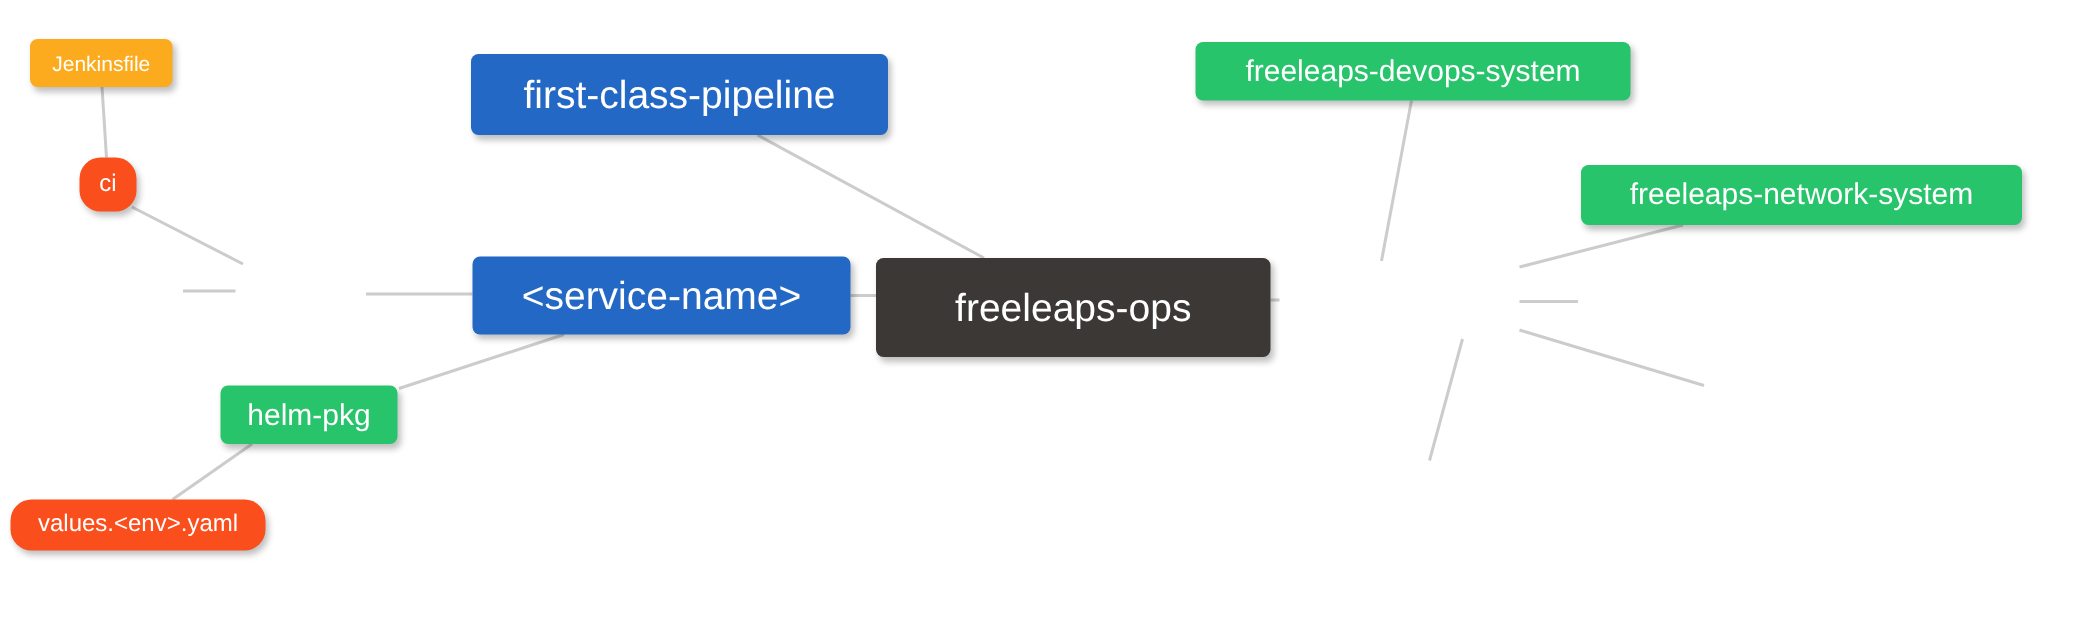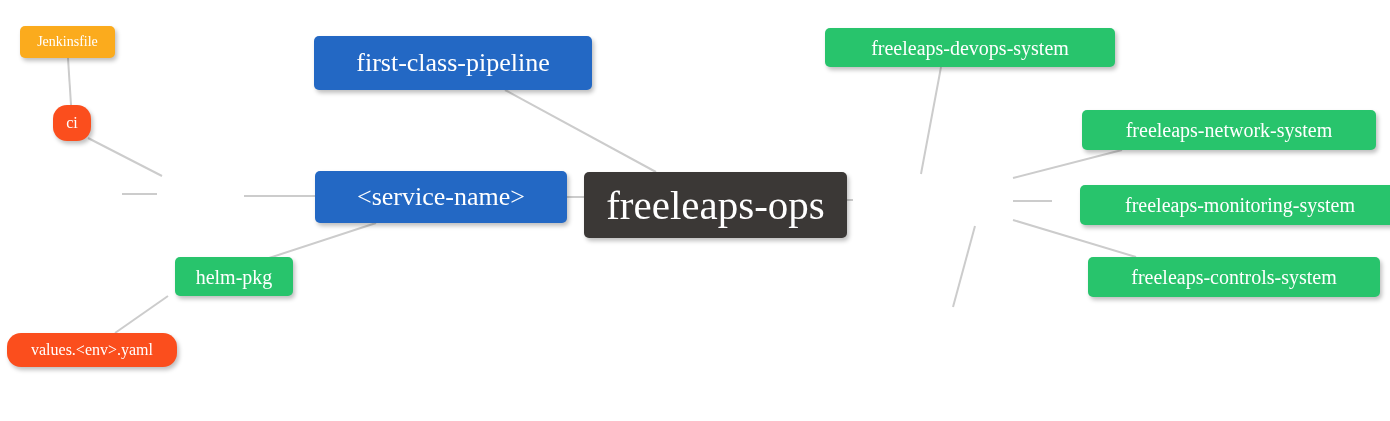--- a/index.html
+++ b/index.html
@@ -1,45 +1,45 @@
 <!DOCTYPE html>
 <html><head>
 <meta charset="utf-8">
 <style>
   html,body{margin:0;padding:0;background:#ffffff;}
   #canvas{
     position:relative;
     width:1390px;height:411px;
     background:#ffffff;
-    font-family:Liberation Serif, serif;
+    font-family:Liberation Sans, sans-serif;
     overflow:hidden;
   }
   #edges{position:absolute;left:0;top:0;pointer-events:none;}
   #edges line{stroke:#cccccc;stroke-width:2;}
   .node{
     position:absolute;
     display:flex;align-items:center;justify-content:center;
     color:#ffffff;
     border-radius:5px;
     box-shadow:2px 3px 4px rgba(0,0,0,0.25);
     white-space:nowrap;
     box-sizing:border-box;
     cursor:default;
     line-height:1;
   }
   .blue{background:#2368c4;}
-  .green{background:#28c46c;margin-left:28px;}
+  .green{background:#28c46c;}
   .red{background:#fb4e1d;border-radius:14px;}
   .orange{background:#fbab1d;}
   .dark{background:#3b3836;}
   .fs14{font-size:14px;}
   .fs16{font-size:16px;}
   .fs20{font-size:20px;}
   .fs26{font-size:26px;}
-  .fs33{font-size:41px;}
+  .fs33{font-size:26px;}
 </style>
 </head>
 <body>
 
 <div id="canvas">
 
   <svg id="edges" width="1390" height="421">
     <line x1="68" y1="58" x2="71" y2="105"></line>
     <line x1="88" y1="138" x2="162" y2="176"></line>
     <line x1="122" y1="194" x2="157" y2="194"></line>
@@ -70,18 +70,16 @@
 
   <div class="node blue fs26" style="left:315px;top:171px;width:252px;height:52px">&lt;service-name&gt;</div>
 
   <div class="node dark fs33" style="left:584px;top:172px;width:263px;height:66px">freeleaps-ops</div>
 
 
   <div class="node green fs20" style="left:797px;top:28px;width:290px;height:39px">freeleaps-devops-system</div>
 
   <div class="node green fs20" style="left:1054px;top:110px;width:294px;height:40px">freeleaps-network-system</div>
 
-  <div class="node green fs20" style="left:1052px;top:185px;width:320px;height:40px">freeleaps-monitoring-system</div>
 
-  <div class="node green fs20" style="left:1060px;top:257px;width:292px;height:40px">freeleaps-controls-system</div>
 
 
 </div>
 
 </body></html>

